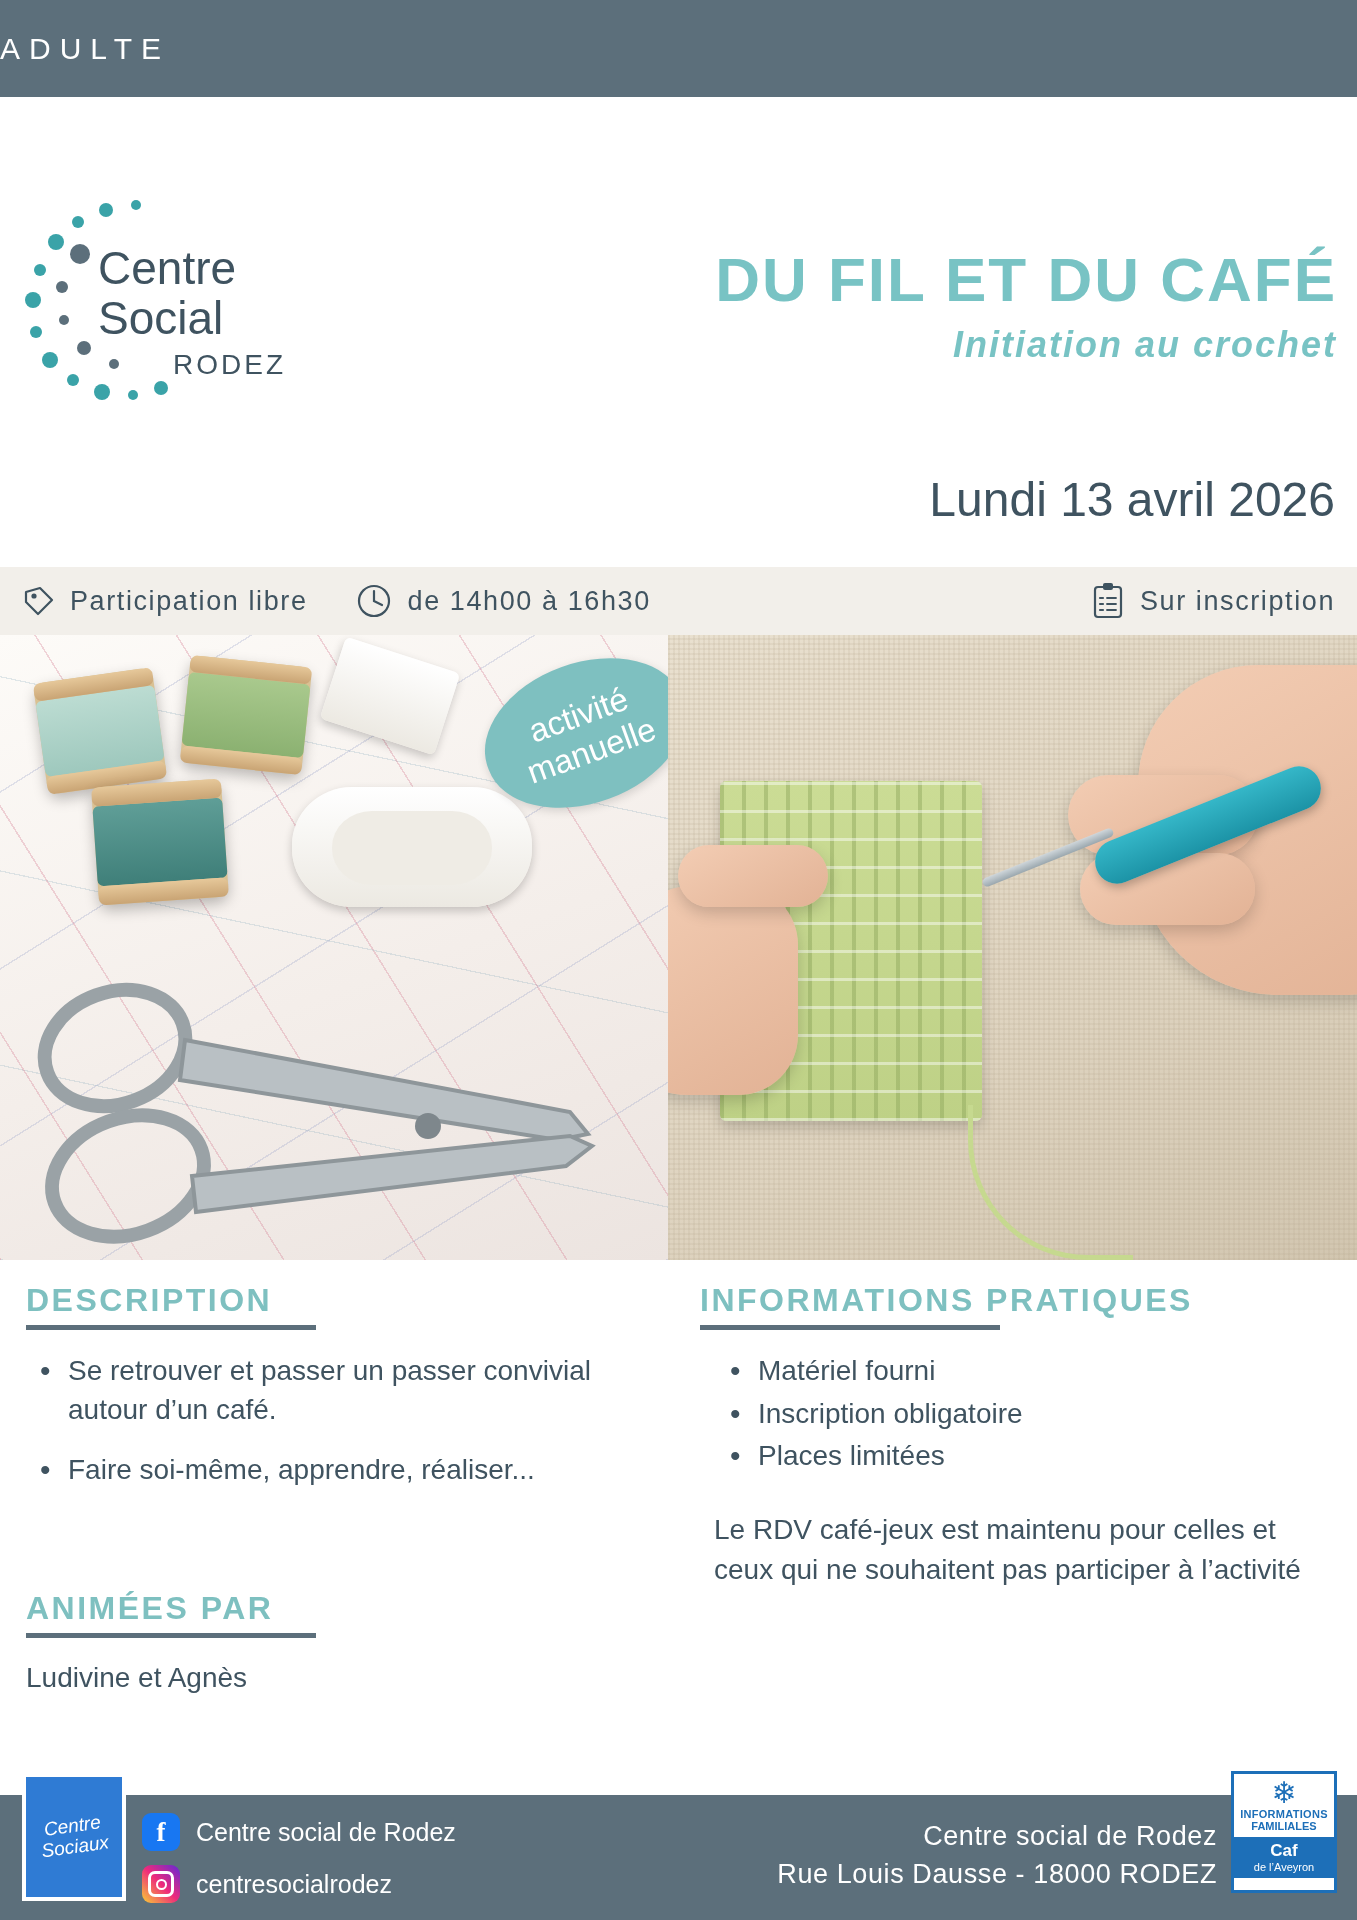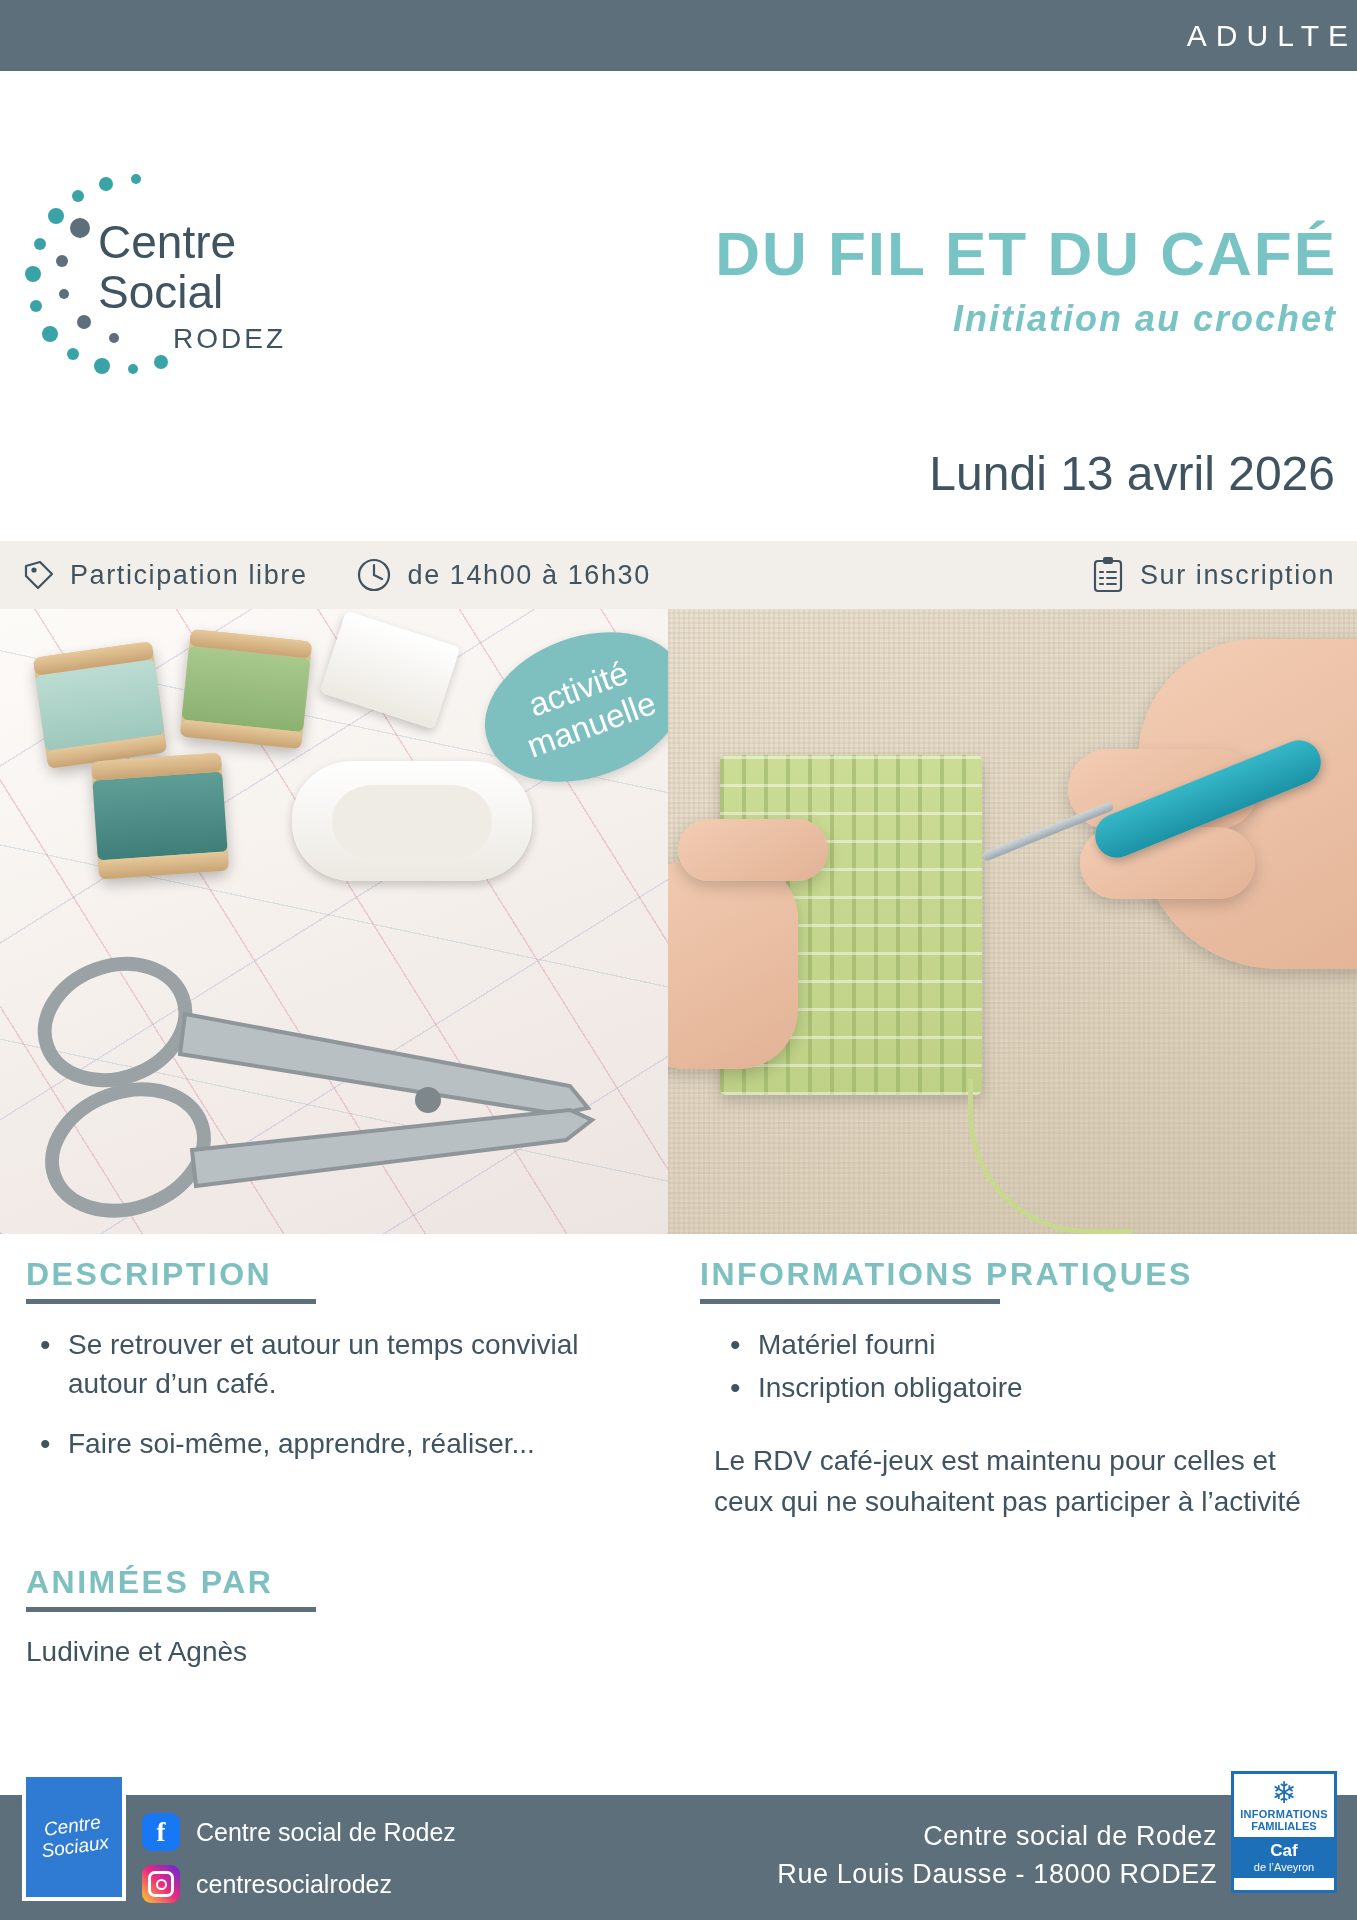--- a/index.html
+++ b/index.html
@@ -11,25 +11,25 @@
     width: 1357px;
     height: 1920px;
     font-family: "Liberation Sans", sans-serif;
     color: #2f4050;
     overflow: hidden;
     position: relative;
   }
 
   
   .top-banner {
-    height: 71px;
+    height: 97px;
     background: #5c6f7b;
     display: flex;
     align-items: center;
-    justify-content: flex-end;
+    justify-content: flex-start;
   }
   .top-banner .label {
     color: #ffffff;
     font-size: 30px;
     letter-spacing: 9px;
     font-weight: 400;
   }
 
   
   .header {
@@ -521,37 +521,38 @@
     <div class="hook-tip"></div>
   </div>
 </div>
 
 <div class="content">
 
   <div class="col-left">
     <h2 class="section-title">DESCRIPTION</h2>
     <div class="rule w-left"></div>
     <ul class="bullets">
-      <li>Se retrouver et autour un temps convivial autour d’un café.</li>
+      <li>Se retrouver et passer un passer convivial autour d’un café.</li>
       <li>Faire soi-même, apprendre, réaliser...</li>
     </ul>
   </div>
 
   <div class="animees">
     <h2 class="section-title">ANIMÉES PAR</h2>
     <div class="rule w-anim"></div>
     <div class="names">Ludivine et Agnès</div>
   </div>
 
   <div class="col-right">
     <h2 class="section-title">INFORMATIONS PRATIQUES</h2>
     <div class="rule w-right"></div>
     <ul class="bullets tight">
       <li>Matériel fourni</li>
       <li>Inscription obligatoire</li>
+      <li>Places limitées</li>
     </ul>
     <p class="note">Le RDV café-jeux est maintenu pour celles et ceux qui ne souhaitent pas participer à l’activité</p>
   </div>
 </div>
 
 <div class="footer">
   <div class="footer-inner">
 
     <div class="cs-badge">
       <div class="cs-text">

